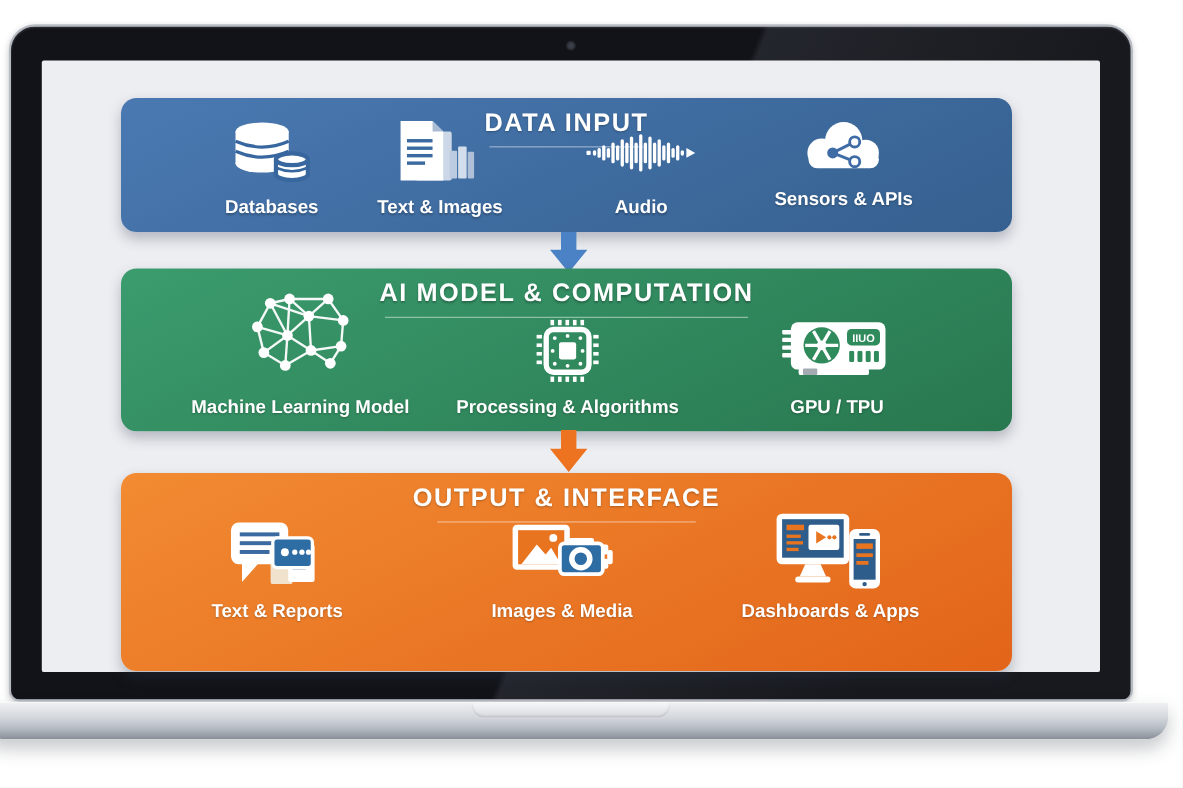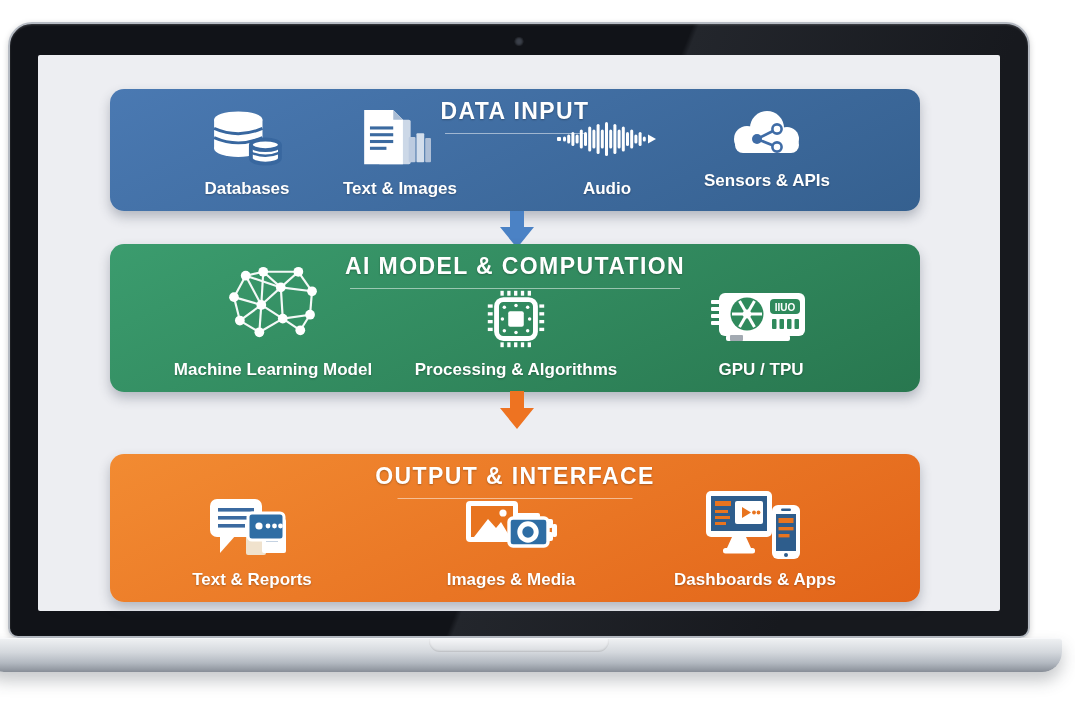--- a/index.html
+++ b/index.html
@@ -39,21 +39,21 @@
     box-shadow:inset 0 -1px 2px rgba(0,0,0,.14);
   }
   
   .band {
     position:absolute; left:72px; width:810px; border-radius:14px;
     box-shadow:0 6px 12px rgba(45,55,75,.30);
     padding-left:48px;
   }
   .band-blue   { top:34px;  height:122px; background:linear-gradient(155deg,#4a79b2,#35608f); }
   .band-green  { top:189px; height:148px; background:linear-gradient(155deg,#3b9c6e,#28774f); }
-  .band-orange { top:375px; height:148px; background:linear-gradient(155deg,#f28b32,#e26419);margin-top:24px; }
+  .band-orange { top:375px; height:180px; background:linear-gradient(155deg,#f28b32,#e26419); }
   .band-title {
     position:absolute; top:9px; left:0; right:0; text-align:center;
     color:#fff; font-size:23px; font-weight:bold; letter-spacing:1.4px;
     text-shadow:0 1px 2px rgba(0,0,0,.28); white-space:nowrap;
   }
   .title-underline {
     position:absolute; top:44px; left:50%; transform:translateX(-50%);
     height:1px; background:rgba(255,255,255,.5);
   }
   .ul-blue { width:140px; } .ul-green { width:330px; } .ul-orange { width:235px; }
@@ -62,21 +62,21 @@
     align-items:center; justify-content:flex-end;
   }
   .item .icon { flex:1; display:flex; align-items:center; justify-content:center; width:100%; }
   .item .label {
     color:#fff; font-weight:bold; font-size:17px; white-space:nowrap;
     text-shadow:0 1px 2px rgba(0,0,0,.28); padding-bottom:2px;
   }
   
   .p-b0 { top:10px; height:102px; left:47px;  width:180px; }
   .p-b1 { top:10px; height:102px; left:200px; width:180px; }
-  .p-b2 { top:10px; height:102px; left:407px; width:180px;justify-content:center; }
+  .p-b2 { top:10px; height:102px; left:383px; width:180px;justify-content:center; }
   .p-b3 { top:2px; height:102px; left:562px; width:190px; }
   
   .p-g0 { top:30px; height:108px; left:43px;  width:240px;gap:18px; }
   .p-g1 { top:34px; height:104px; left:296px; width:220px; }
   .p-g2 { top:34px; height:104px; left:556px; width:190px; }
   
   .p-o0 { top:34px; height:104px; left:42px;  width:200px; }
   .p-o1 { top:34px; height:104px; left:301px; width:200px; }
   .p-o2 { top:30px; height:108px; left:535px; width:220px; }
   .flow-arrow { position:absolute; left:459px; width:40px; }

